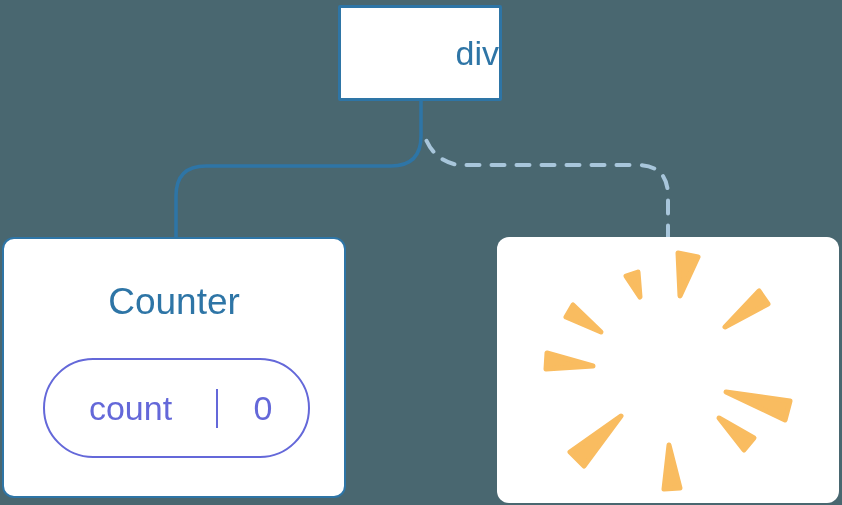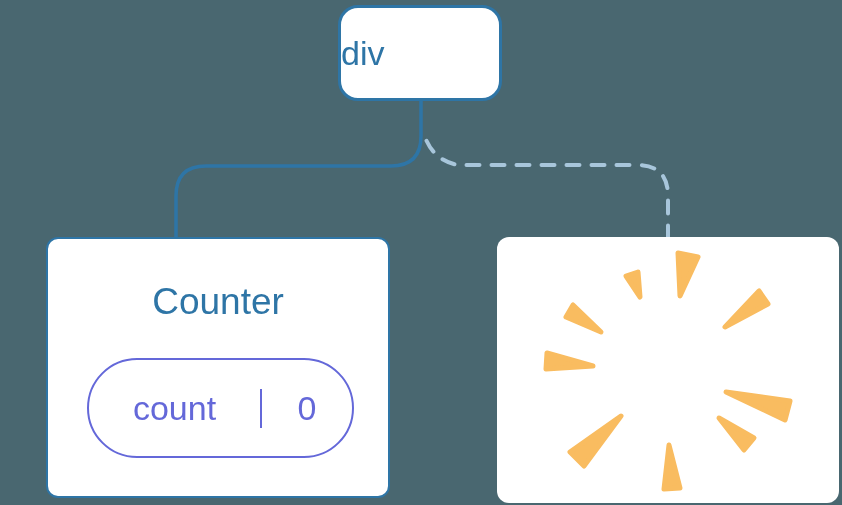--- a/index.html
+++ b/index.html
@@ -40,39 +40,38 @@
     stroke-dasharray: 13 12;
     stroke-dashoffset: 18;
   }
 
   .node-div {
     position: absolute;
     left: 338px; top: 5px;
     width: 164px; height: 96px;
     background: var(--card-bg);
     border: 3px solid var(--node-accent);
-    border-radius: 20px;
+    border-radius: 2px;
     display: flex;
     align-items: center;
-    justify-content: flex-start;
+    justify-content: flex-end;
     color: var(--node-accent);
     font-size: 34px;
     font-weight: 500;
   }
 
   .card {
     position: absolute;
     background: var(--card-bg);
     border-radius: 12px;
   }
   .counter-card {
     left: 2px; top: 237px;
     width: 344px; height: 261px;
     border: 2px solid var(--node-accent);
-    margin-left: 44px;
   }
   .counter-title {
     position: absolute;
     top: 41px; left: 0; right: 0;
     text-align: center;
     color: var(--node-accent);
     font-size: 37px;
     font-weight: 500;
     line-height: 44px;
   }

